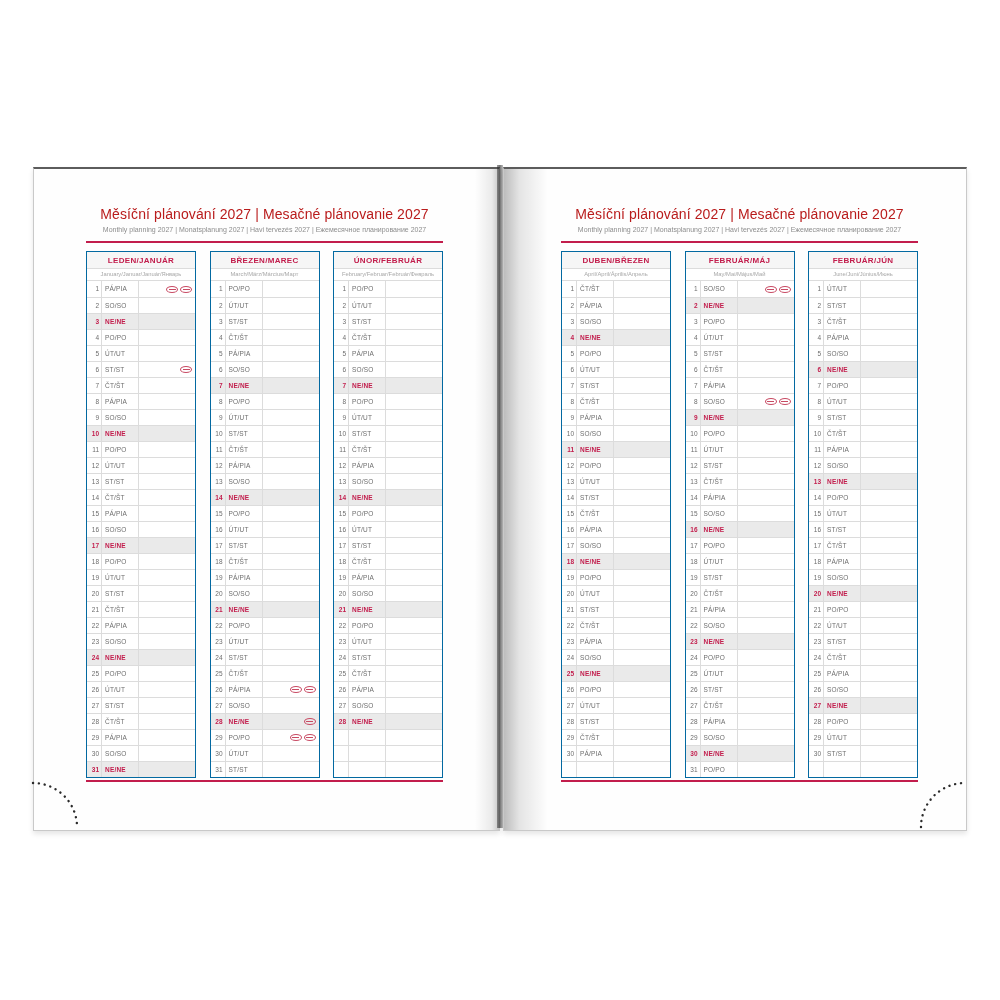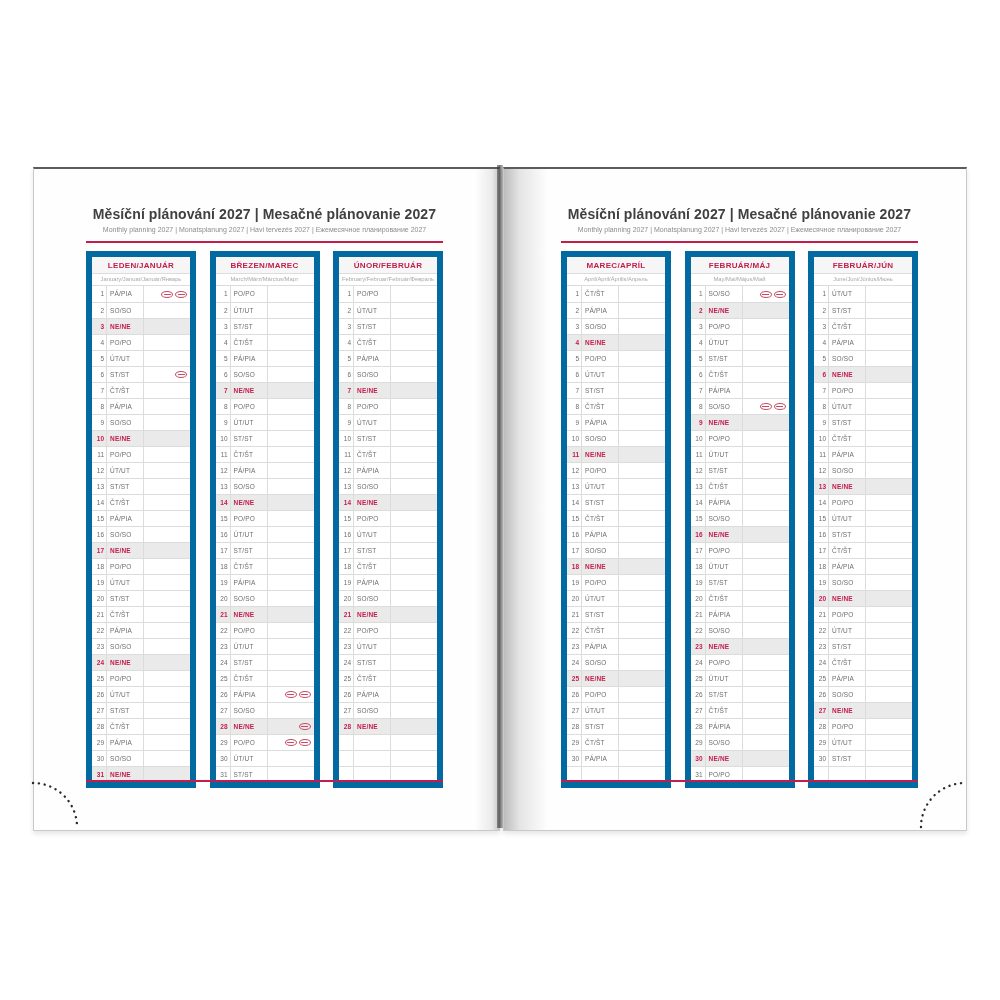--- a/index.html
+++ b/index.html
@@ -27,28 +27,28 @@
   }
   .spine{
     position:absolute;top:165px;left:497px;width:6px;height:663px;
     background:linear-gradient(to right,rgba(40,40,40,0.45),rgba(40,40,40,0.65) 45%,rgba(40,40,40,0.30));
   }
   .content{position:absolute;top:0;height:100%;}
   .page.left .content{left:52px;width:357px;}
   .page.right .content{left:57px;width:357px;}
 
   .title{margin-top:37px;height:17px;line-height:17px;text-align:center;
-    color:#404040;font-weight:bold;font-size:14px;letter-spacing:0.1px;white-space:nowrap;}
+    color:#b91c1c;font-weight:normal;font-size:14px;letter-spacing:0.1px;white-space:nowrap;}
   .subtitle{margin-top:2px;height:10px;line-height:10px;text-align:center;
     color:#8d8d8d;font-size:7px;white-space:nowrap;}
   .rule{height:2px;background:#c21d4c;margin-top:6px;}
   .rule.bottom{position:absolute;top:611px;left:0;width:100%;margin:0;}
 
   .months{display:flex;justify-content:space-between;margin-top:8px;}
-  .month{width:110px;border:6px solid #0369a1;background:#fff;box-sizing:border-box;}
+  .month{width:110px;border:1px solid #0369a1;background:#fff;box-sizing:border-box;}
   .mname{height:17px;line-height:17px;text-align:center;color:#c21d4c;font-weight:bold;
     font-size:8px;letter-spacing:0.3px;background:#f6f6f6;border-bottom:1px solid #dcdcdc;
     box-sizing:border-box;white-space:nowrap;overflow:hidden;}
   .mlangs{height:12px;line-height:11px;text-align:center;color:#a8a8a8;font-size:5.8px;
     border-bottom:1px solid #dcdcdc;box-sizing:border-box;white-space:nowrap;overflow:hidden;}
   .mrow{display:flex;height:16px;box-sizing:border-box;}
   .mrow + .mrow{border-top:1px solid #dcdcdc;}
   .num{width:15px;box-sizing:border-box;text-align:right;padding-right:2px;color:#6d6d6d;
     font-size:6.5px;line-height:15px;border-right:1px solid #dcdcdc;}
   .day{width:37px;box-sizing:border-box;padding-left:3px;color:#6d6d6d;font-size:6.5px;
@@ -573,21 +573,21 @@
 
   <div class="spine"></div>
 
   <div class="page right">
     <div class="content">
       <div class="title">Měsíční plánování 2027 | Mesačné plánovanie 2027</div>
       <div class="subtitle">Monthly planning 2027 | Monatsplanung 2027 | Havi tervezés 2027 | Ежемесячное планирование 2027</div>
       <div class="rule"></div>
       <div class="months">
           <div class="month">
-            <div class="mname">MAREC/APRÍL</div>
+            <div class="mname">DUBEN/BŘEZEN</div>
             <div class="mlangs">April/April/Április/Апрель</div>
             <div class="mrow">
               <span class="num">1</span>
               <span class="day">ČT/ŠT</span>
               <span class="note"></span>
             </div>
             <div class="mrow">
               <span class="num">2</span>
               <span class="day">PÁ/PIA</span>
               <span class="note"></span>

